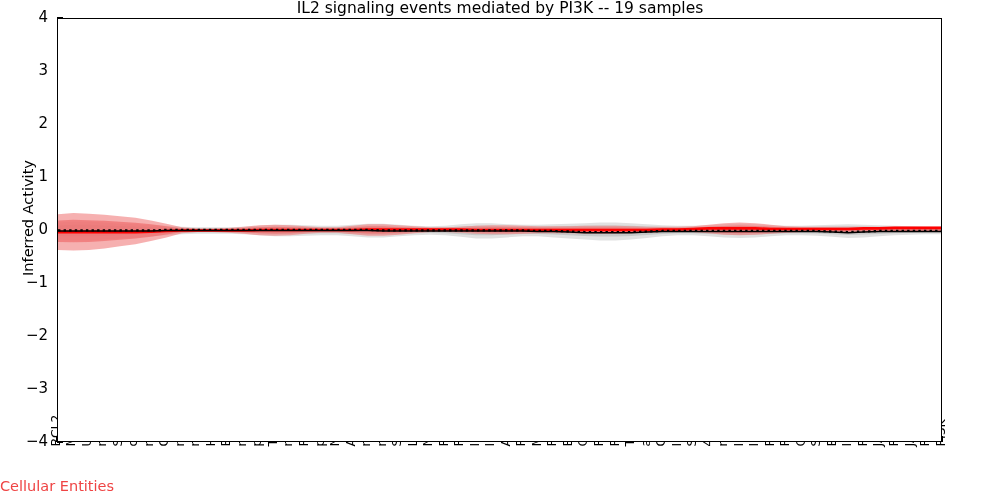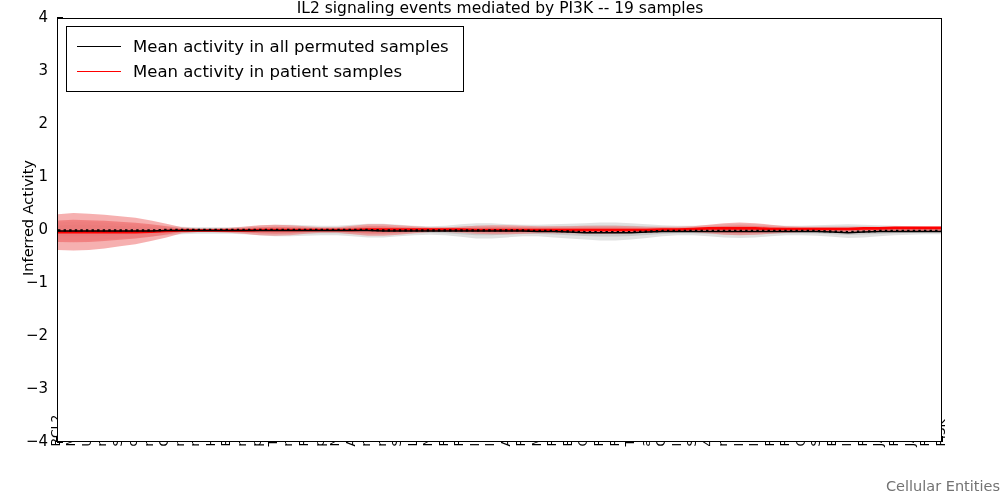--- a/index.html
+++ b/index.html
@@ -31,22 +31,22 @@
   .ytick-label{
     position:absolute;right:952px;  
     font-size:15px;color:#000;text-align:right;white-space:nowrap;
   }
   .ytick-mark{position:absolute;background:#000;height:1.3px;width:6px;}
   .ytick-mark.inner{left:57px;}
   .xtick-mark{position:absolute;background:#000;width:1.3px;height:6px;}
 
   
   .xlabel{
-    position:absolute;left:0;top:478px;width:1000px;text-align:right;
-    font-size:14.5px;color:#737373;
+    position:absolute;left:0;top:478px;width:1000px;text-align:left;
+    font-size:14.5px;color:#ef4444;
   }
   .xticks-layer{position:absolute;left:0;top:0;width:1000px;height:500px;pointer-events:none;}
   .xtick-text{
     position:absolute;bottom:0;
     transform-origin:left bottom;
     transform:rotate(-90deg);
     font-size:12.4px;line-height:12.4px;color:#000;white-space:nowrap;
   }
 
   
@@ -216,24 +216,14 @@
           <path d="M0.00 207.40 L15.53 206.74 L31.05 206.74 L46.58 207.40 L62.11 208.06 L77.63 208.39 L93.16 209.04 L108.68 209.37 L124.21 210.03 L139.74 210.36 L155.26 210.36 L170.79 210.36 L186.32 210.03 L201.84 209.37 L217.37 208.71 L232.89 208.71 L248.42 209.04 L263.95 209.37 L279.47 209.37 L295.00 208.71 L310.53 208.06 L326.05 208.06 L341.58 208.71 L357.11 209.37 L372.63 209.70 L388.16 209.37 L403.68 208.39 L419.21 207.73 L434.74 207.73 L450.26 208.39 L465.79 208.71 L481.32 208.71 L496.84 208.39 L512.37 208.06 L527.89 207.73 L543.42 207.40 L558.95 207.40 L574.47 207.73 L590.00 208.39 L605.53 209.04 L621.05 209.37 L636.58 209.37 L652.11 209.04 L667.63 208.39 L683.16 208.06 L698.68 208.39 L714.21 209.04 L729.74 209.37 L745.26 209.37 L760.79 209.04 L776.32 208.71 L791.84 208.39 L807.37 208.71 L822.89 209.04 L838.42 209.37 L853.95 209.70 L869.47 210.03 L885.00 210.03 L885.00 214.63 L869.47 214.63 L853.95 214.96 L838.42 215.29 L822.89 215.94 L807.37 216.60 L791.84 216.93 L776.32 216.27 L760.79 215.61 L745.26 215.29 L729.74 215.29 L714.21 215.94 L698.68 216.60 L683.16 216.93 L667.63 216.60 L652.11 215.94 L636.58 215.29 L621.05 215.29 L605.53 215.94 L590.00 216.93 L574.47 217.91 L558.95 218.57 L543.42 218.57 L527.89 217.91 L512.37 217.26 L496.84 216.60 L481.32 215.94 L465.79 215.94 L450.26 216.60 L434.74 217.26 L419.21 217.26 L403.68 216.27 L388.16 215.29 L372.63 214.96 L357.11 215.29 L341.58 215.94 L326.05 216.60 L310.53 216.60 L295.00 215.94 L279.47 215.29 L263.95 215.29 L248.42 215.61 L232.89 215.94 L217.37 215.94 L201.84 215.29 L186.32 214.63 L170.79 214.30 L155.26 214.30 L139.74 214.30 L124.21 214.63 L108.68 215.29 L93.16 215.94 L77.63 216.60 L62.11 217.26 L46.58 217.91 L31.05 218.57 L15.53 218.57 L0.00 217.91 Z" fill="#8a8a8a" fill-opacity="0.3" stroke="none"></path>
           <path d="M0.00 196.10 L15.53 195.04 L31.05 195.57 L46.58 196.63 L62.11 198.22 L77.63 199.81 L93.16 202.46 L108.68 205.64 L124.21 209.35 L139.74 210.41 L155.26 210.41 L170.79 209.88 L186.32 208.82 L201.84 207.23 L217.37 206.70 L232.89 207.23 L248.42 208.29 L263.95 209.35 L279.47 209.35 L295.00 207.76 L310.53 206.17 L326.05 206.17 L341.58 207.23 L357.11 208.29 L372.63 209.35 L388.16 209.35 L403.68 208.82 L419.21 207.76 L434.74 207.23 L450.26 207.23 L465.79 207.76 L481.32 208.29 L496.84 208.29 L512.37 208.29 L527.89 207.76 L543.42 207.76 L558.95 207.76 L574.47 208.29 L590.00 208.82 L605.53 208.82 L621.05 208.82 L636.58 208.29 L652.11 206.70 L667.63 205.11 L683.16 204.58 L698.68 205.11 L714.21 206.70 L729.74 208.29 L745.26 208.82 L760.79 208.82 L776.32 208.82 L791.84 208.82 L807.37 208.82 L822.89 208.82 L838.42 208.82 L853.95 208.82 L869.47 208.82 L885.00 208.82 L885.00 213.06 L869.47 213.06 L853.95 213.59 L838.42 213.59 L822.89 213.59 L807.37 214.12 L791.84 214.12 L776.32 214.12 L760.79 214.12 L745.26 214.12 L729.74 214.65 L714.21 215.71 L698.68 216.77 L683.16 217.30 L667.63 216.77 L652.11 215.18 L636.58 214.12 L621.05 214.12 L605.53 214.12 L590.00 214.65 L574.47 215.18 L558.95 215.71 L543.42 215.71 L527.89 215.71 L512.37 215.18 L496.84 215.18 L481.32 215.18 L465.79 215.71 L450.26 216.24 L434.74 216.24 L419.21 215.71 L403.68 214.65 L388.16 214.12 L372.63 214.12 L357.11 215.18 L341.58 216.77 L326.05 217.83 L310.53 217.83 L295.00 216.24 L279.47 214.65 L263.95 214.65 L248.42 215.71 L232.89 217.30 L217.37 217.83 L201.84 217.30 L186.32 215.71 L170.79 214.65 L155.26 214.12 L139.74 214.12 L124.21 215.18 L108.68 219.42 L93.16 223.13 L77.63 226.31 L62.11 228.43 L46.58 230.55 L31.05 232.14 L15.53 232.67 L0.00 232.14 Z" fill="#f08080" fill-opacity="0.62" stroke="none"></path>
           <path d="M0.00 202.46 L15.53 201.82 L31.05 202.14 L46.58 202.78 L62.11 203.73 L77.63 204.69 L93.16 206.28 L108.68 208.18 L124.21 210.41 L139.74 211.05 L155.26 211.05 L170.79 210.73 L186.32 210.09 L201.84 209.14 L217.37 208.82 L232.89 209.14 L248.42 209.77 L263.95 210.41 L279.47 210.41 L295.00 209.46 L310.53 208.50 L326.05 208.50 L341.58 209.14 L357.11 209.77 L372.63 210.41 L388.16 210.41 L403.68 210.09 L419.21 209.46 L434.74 209.14 L450.26 209.14 L465.79 209.46 L481.32 209.77 L496.84 209.77 L512.37 209.77 L527.89 209.46 L543.42 209.46 L558.95 209.46 L574.47 209.77 L590.00 210.09 L605.53 210.09 L621.05 210.09 L636.58 209.77 L652.11 208.82 L667.63 207.87 L683.16 207.55 L698.68 207.87 L714.21 208.82 L729.74 209.77 L745.26 210.09 L760.79 210.09 L776.32 210.09 L791.84 210.09 L807.37 210.09 L822.89 210.09 L838.42 210.09 L853.95 210.09 L869.47 210.09 L885.00 210.09 L885.00 212.64 L869.47 212.64 L853.95 212.95 L838.42 212.95 L822.89 212.95 L807.37 213.27 L791.84 213.27 L776.32 213.27 L760.79 213.27 L745.26 213.27 L729.74 213.59 L714.21 214.23 L698.68 214.86 L683.16 215.18 L667.63 214.86 L652.11 213.91 L636.58 213.27 L621.05 213.27 L605.53 213.27 L590.00 213.59 L574.47 213.91 L558.95 214.23 L543.42 214.23 L527.89 214.23 L512.37 213.91 L496.84 213.91 L481.32 213.91 L465.79 214.23 L450.26 214.54 L434.74 214.54 L419.21 214.23 L403.68 213.59 L388.16 213.27 L372.63 213.27 L357.11 213.91 L341.58 214.86 L326.05 215.50 L310.53 215.50 L295.00 214.54 L279.47 213.59 L263.95 213.59 L248.42 214.23 L232.89 215.18 L217.37 215.50 L201.84 215.18 L186.32 214.23 L170.79 213.59 L155.26 213.27 L139.74 213.27 L124.21 213.91 L108.68 216.45 L93.16 218.68 L77.63 220.59 L62.11 221.86 L46.58 223.13 L31.05 224.08 L15.53 224.40 L0.00 224.08 Z" fill="#ef6d6d" fill-opacity="0.7" stroke="none"></path>
           <path d="M0.00 214.12 L15.53 214.12 L31.05 214.12 L46.58 214.12 L62.11 214.12 L77.63 214.12 L93.16 213.59 L108.68 213.06 L124.21 212.53 L139.74 212.53 L155.26 212.53 L170.79 212.53 L186.32 212.53 L201.84 212.00 L217.37 212.00 L232.89 212.00 L248.42 212.00 L263.95 212.00 L279.47 212.00 L295.00 212.00 L310.53 211.47 L326.05 211.47 L341.58 211.47 L357.11 211.47 L372.63 211.47 L388.16 211.47 L403.68 211.47 L419.21 212.00 L434.74 212.00 L450.26 212.00 L465.79 212.00 L481.32 212.00 L496.84 212.00 L512.37 212.00 L527.89 212.00 L543.42 212.00 L558.95 212.00 L574.47 212.00 L590.00 212.00 L605.53 211.47 L621.05 211.47 L636.58 210.94 L652.11 210.41 L667.63 210.41 L683.16 210.41 L698.68 210.41 L714.21 210.94 L729.74 210.94 L745.26 210.94 L760.79 210.94 L776.32 210.94 L791.84 210.94 L807.37 210.41 L822.89 210.41 L838.42 209.88 L853.95 209.88 L869.47 209.88 L885.00 209.88 " fill="none" stroke="#ff0000" stroke-width="2.6"></path>
           <path d="M0.00 213.06 L15.53 213.06 L31.05 213.06 L46.58 213.06 L62.11 213.06 L77.63 213.06 L93.16 213.06 L108.68 212.53 L124.21 212.53 L139.74 212.53 L155.26 212.53 L170.79 212.53 L186.32 212.53 L201.84 212.53 L217.37 212.53 L232.89 212.53 L248.42 212.53 L263.95 212.53 L279.47 212.53 L295.00 212.53 L310.53 212.53 L326.05 213.06 L341.58 213.06 L357.11 213.06 L372.63 213.06 L388.16 213.06 L403.68 213.06 L419.21 213.06 L434.74 213.06 L450.26 213.06 L465.79 213.06 L481.32 213.59 L496.84 213.59 L512.37 214.12 L527.89 214.65 L543.42 214.65 L558.95 214.65 L574.47 214.65 L590.00 214.12 L605.53 213.59 L621.05 213.59 L636.58 213.59 L652.11 213.59 L667.63 213.59 L683.16 213.59 L698.68 213.59 L714.21 213.59 L729.74 213.59 L745.26 213.59 L760.79 213.59 L776.32 214.12 L791.84 214.65 L807.37 214.12 L822.89 213.59 L838.42 213.59 L853.95 213.59 L869.47 213.59 L885.00 213.59 " fill="none" stroke="#000000" stroke-width="1.5"></path>
           <path d="M0.00 212.42 L15.53 212.42 L31.05 212.42 L46.58 212.42 L62.11 212.42 L77.63 212.42 L93.16 212.42 L108.68 211.89 L124.21 211.89 L139.74 211.89 L155.26 211.89 L170.79 211.89 L186.32 211.89 L201.84 211.89 L217.37 211.89 L232.89 211.89 L248.42 211.89 L263.95 211.89 L279.47 211.89 L295.00 211.89 L310.53 211.89 L326.05 212.42 L341.58 212.42 L357.11 212.42 L372.63 212.42 L388.16 212.42 L403.68 212.42 L419.21 212.42 L434.74 212.42 L450.26 212.42 L465.79 212.42 L481.32 212.95 L496.84 212.95 L512.37 213.48 L527.89 214.01 L543.42 214.01 L558.95 214.01 L574.47 214.01 L590.00 213.48 L605.53 212.95 L621.05 212.95 L636.58 212.95 L652.11 212.95 L667.63 212.95 L683.16 212.95 L698.68 212.95 L714.21 212.95 L729.74 212.95 L745.26 212.95 L760.79 212.95 L776.32 213.48 L791.84 214.01 L807.37 213.48 L822.89 212.95 L838.42 212.95 L853.95 212.95 L869.47 212.95 L885.00 212.95 " fill="none" stroke="#000" stroke-width="2.2" stroke-dasharray="2.4 3.2"></path>
         </svg>
     </div>
   </div>
 
-  <div class="legend">
-    <div class="legend-row">
-      <span class="legend-swatch"></span>
-      <span class="legend-text">Mean activity in all permuted samples</span>
-    </div>
-    <div class="legend-row">
-      <span class="legend-swatch red"></span>
-      <span class="legend-text">Mean activity in patient samples</span>
-    </div>
-  </div>
 
 </div>
 
 </body></html>

